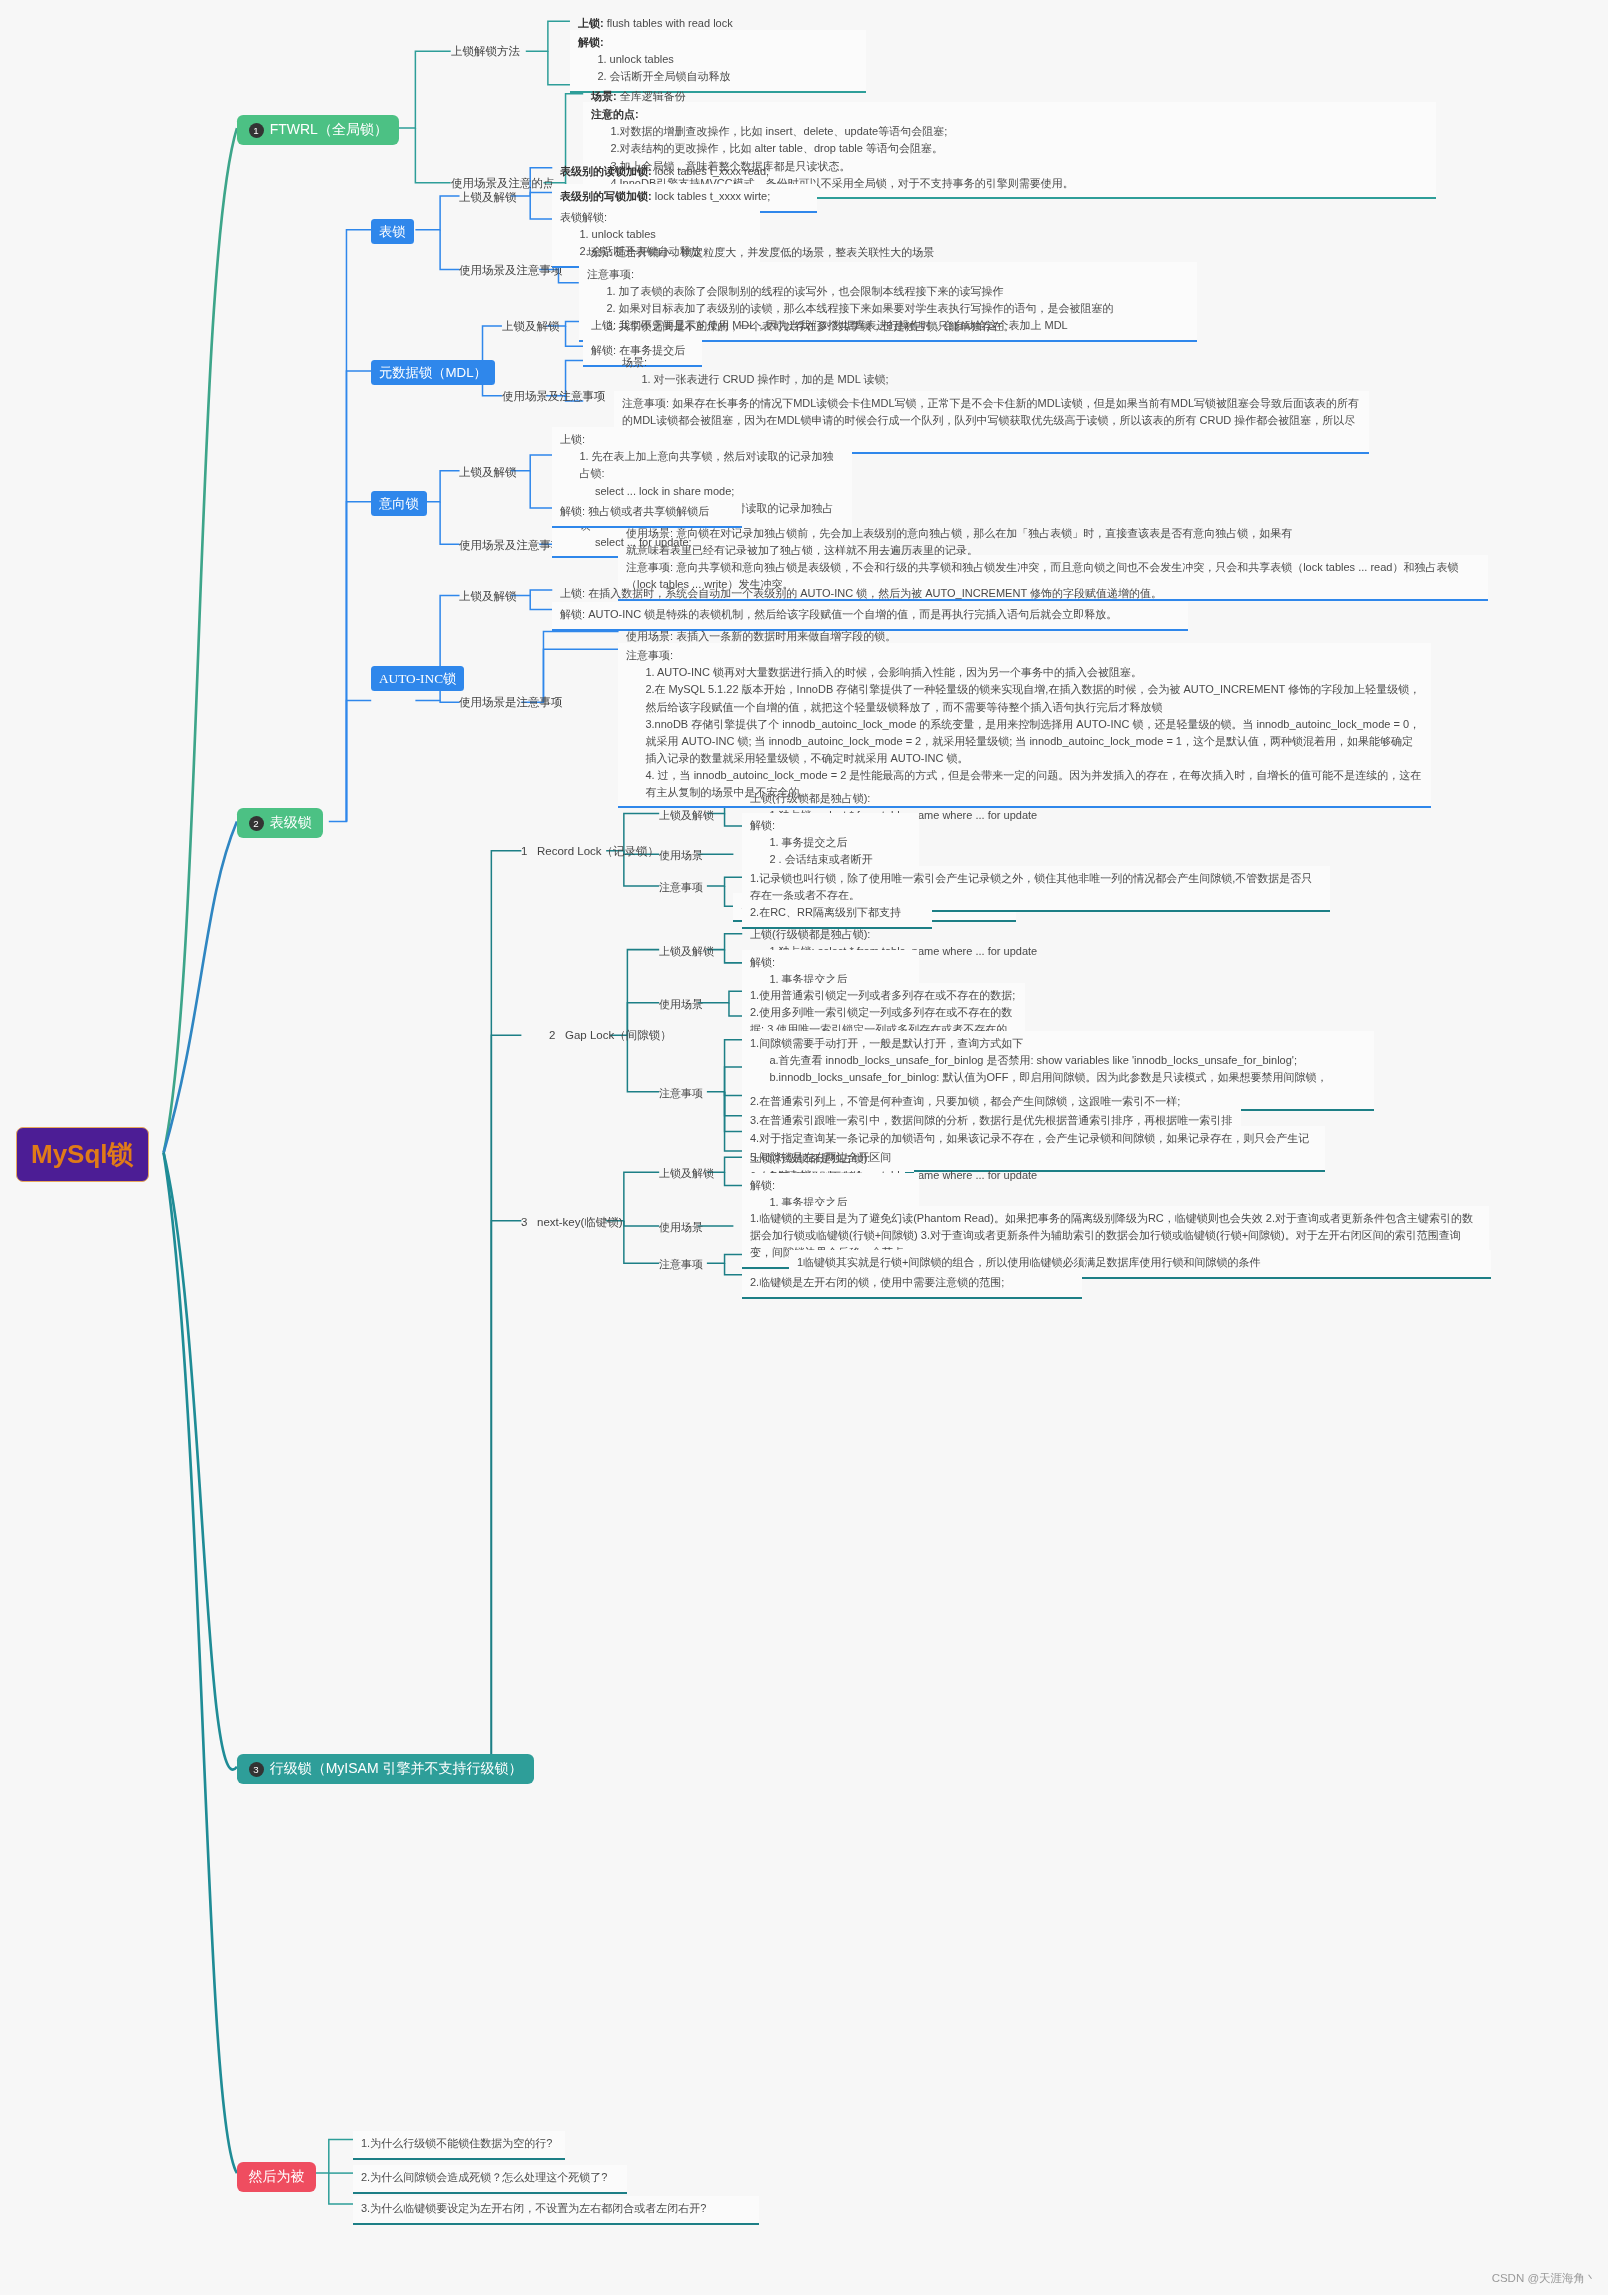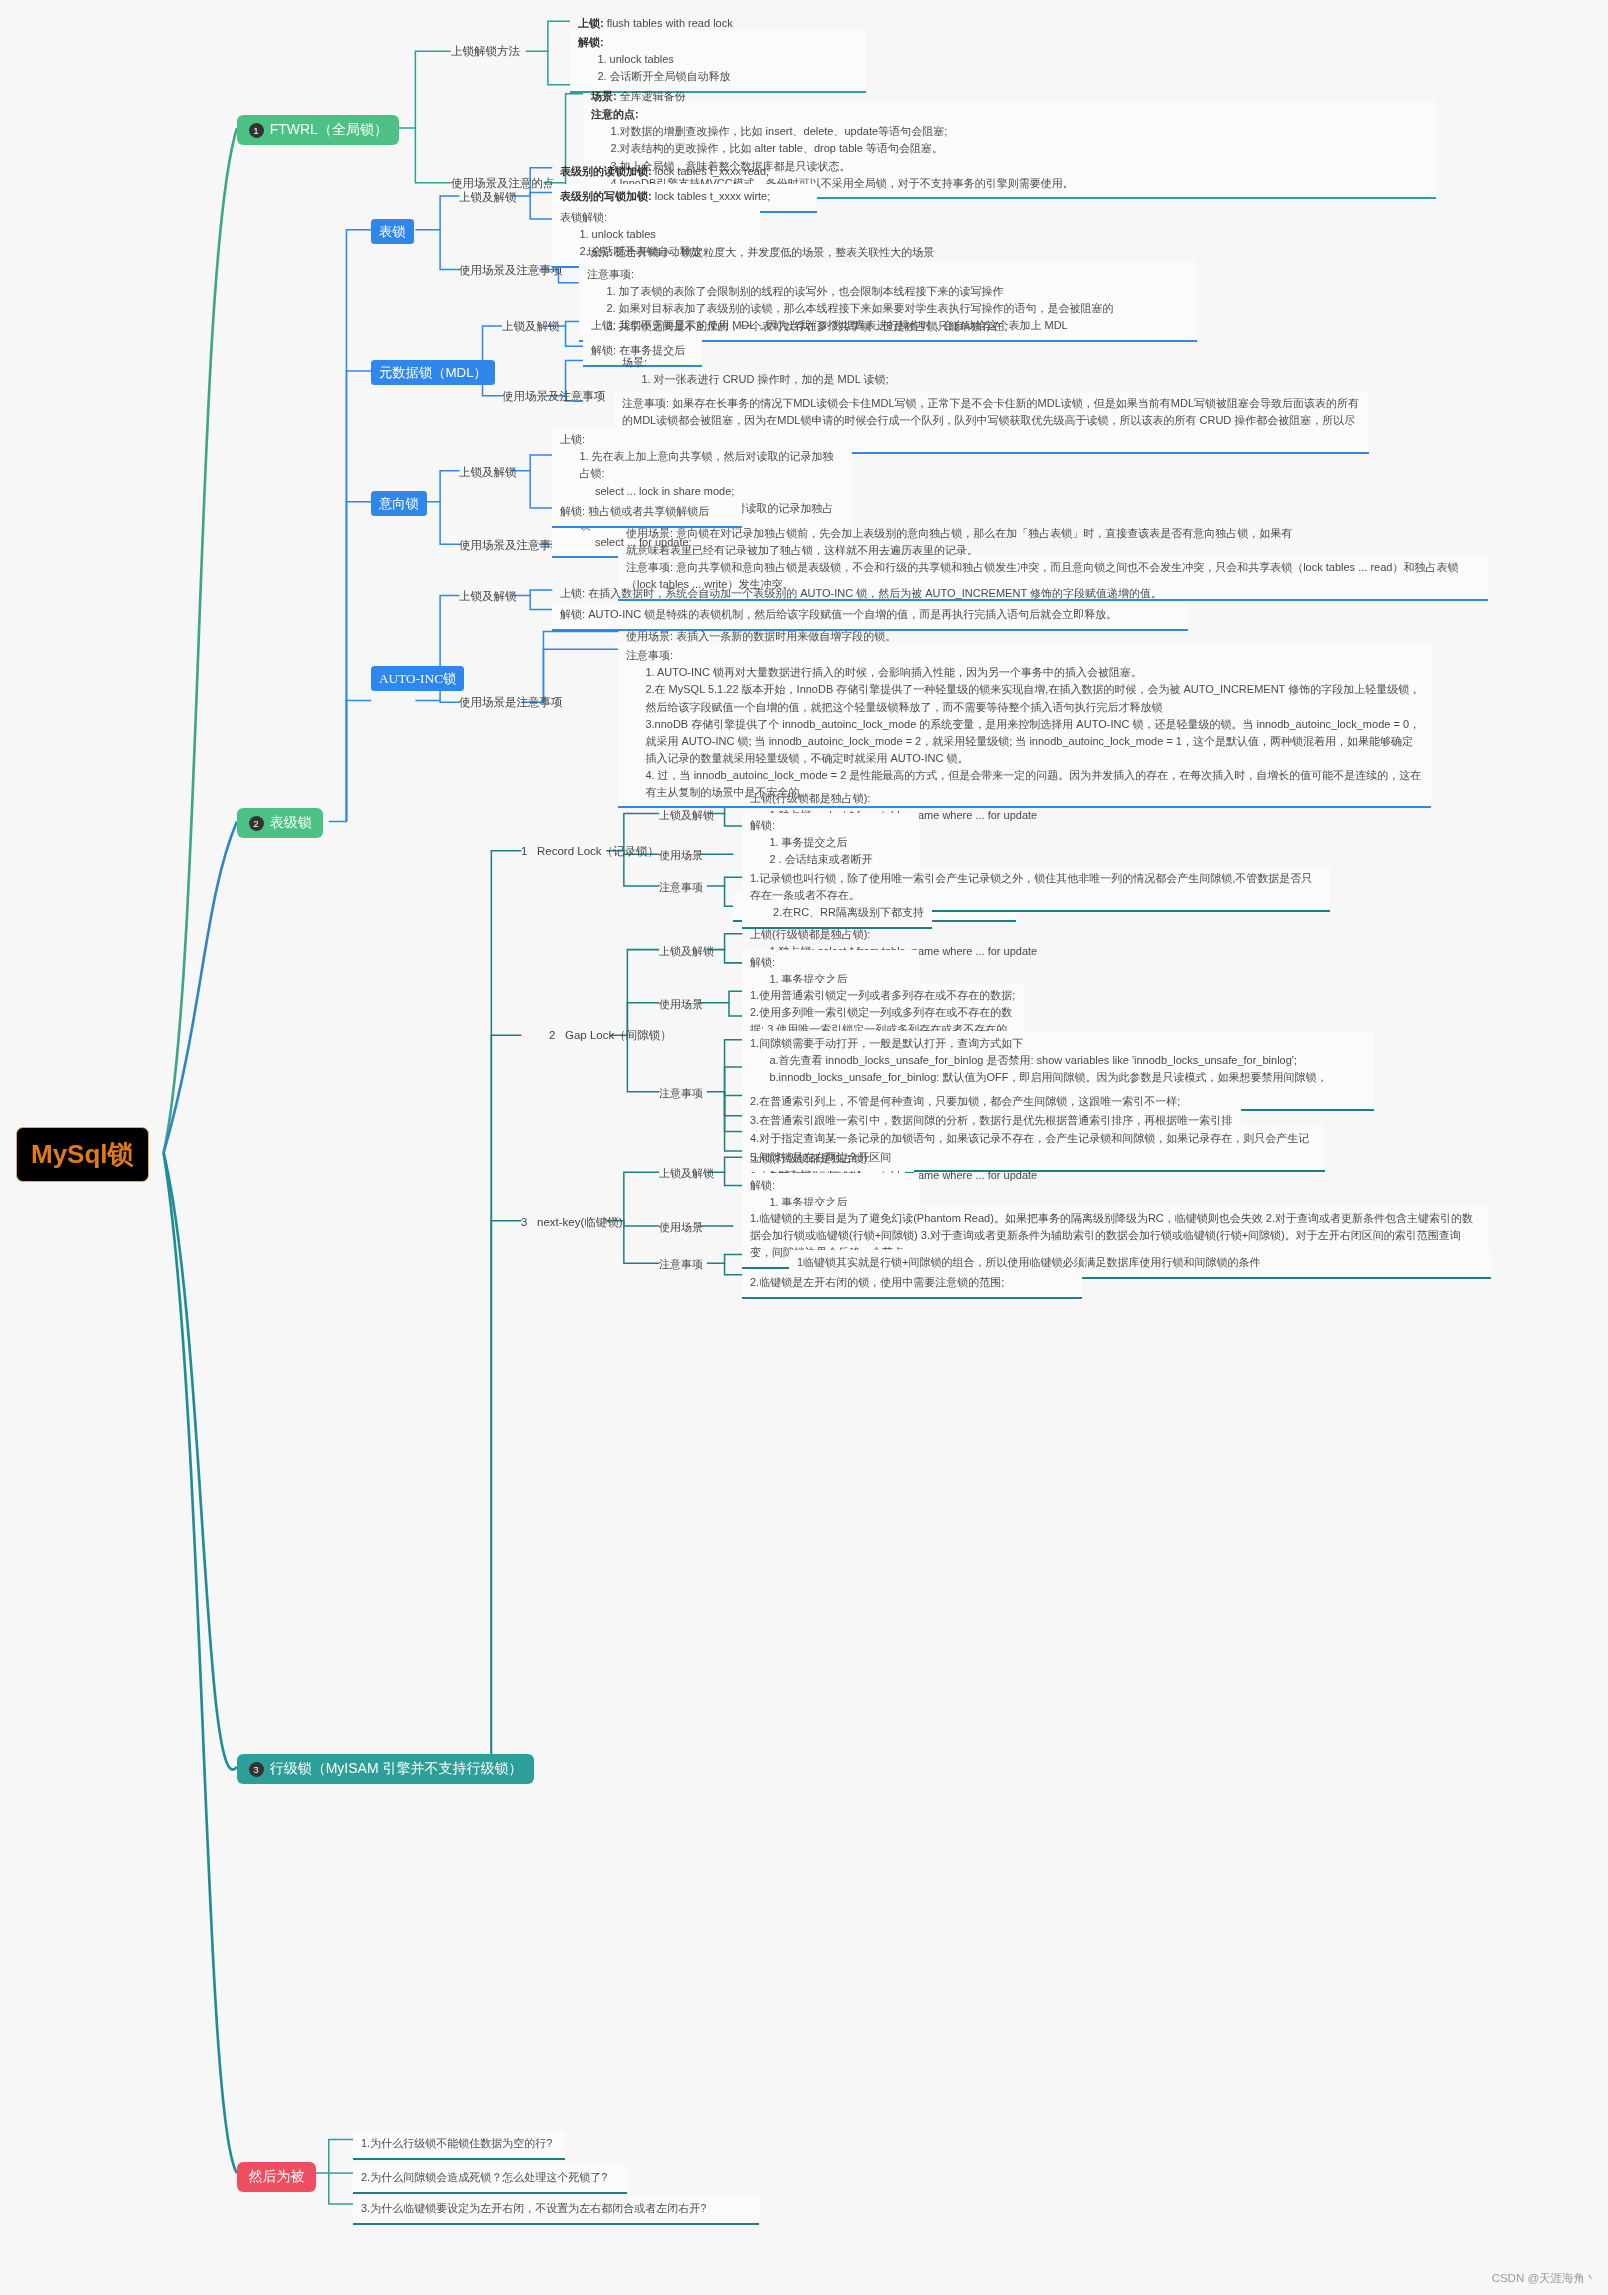--- a/index.html
+++ b/index.html
@@ -12,21 +12,21 @@
     overflow:hidden;
     color:#444;
   }
   #canvas { position:absolute; left:0; top:0; width:1609px; height:2295px; }
   svg.links { position:absolute; left:0; top:0; width:1609px; height:2295px; pointer-events:none; }
 
   .node { position:absolute; }
 
   
   .root {
-    background:#000000; border:1.8px solid #e8a95c; border-radius:7px;
+    background:#4c1d95; border:1.8px solid #e8a95c; border-radius:7px;
     color:#e07b18; font-size:26px; font-weight:bold;
     padding:8.8px 14px; white-space:nowrap;
   }
 
   
   .pill {
     border-radius:6.2px; color:#fff; font-size:14px; padding:6.2px 11.5px;
     white-space:nowrap; display:flex; align-items:center; gap:6.2px;
     font-weight:normal;
   }
@@ -341,21 +341,21 @@
   <span>解锁:</span>
   <span class="ind">1. 事务提交之后</span>
   <span class="ind">2 . 会话结束或者断开</span>
 </div>
 <div class="node card u-teal2" style="left:733px; top:849px; width:283px;margin-top:44px;">
   <span>1.使用唯一索引锁住一条已经存在数据会触发记录锁</span>
 </div>
 <div class="node card u-teal2" style="left:742px; top:866px; width:588px;">
   <span>1.记录锁也叫行锁，除了使用唯一索引会产生记录锁之外，锁住其他非唯一列的情况都会产生间隙锁,不管数据是否只存在一条或者不存在。</span>
 </div>
-<div class="node card u-teal2" style="left:742px; top:900px; width:190px;text-align:right;">
+<div class="node card u-teal2" style="left:742px; top:900px; width:190px;">
   <span>2.在RC、RR隔离级别下都支持</span>
 </div>
 
 <div class="node lbl" style="left:521px; top:1028px;margin-left:28px;">
   <span>2</span>&nbsp;&nbsp;
   <span>Gap Lock（间隙锁）</span>
 </div>
 <div class="node lbl sm" style="left:659px; top:944px;">上锁及解锁</div>
 <div class="node lbl sm" style="left:659px; top:997px;">使用场景</div>
 <div class="node lbl sm" style="left:659px; top:1086px;">注意事项</div>

